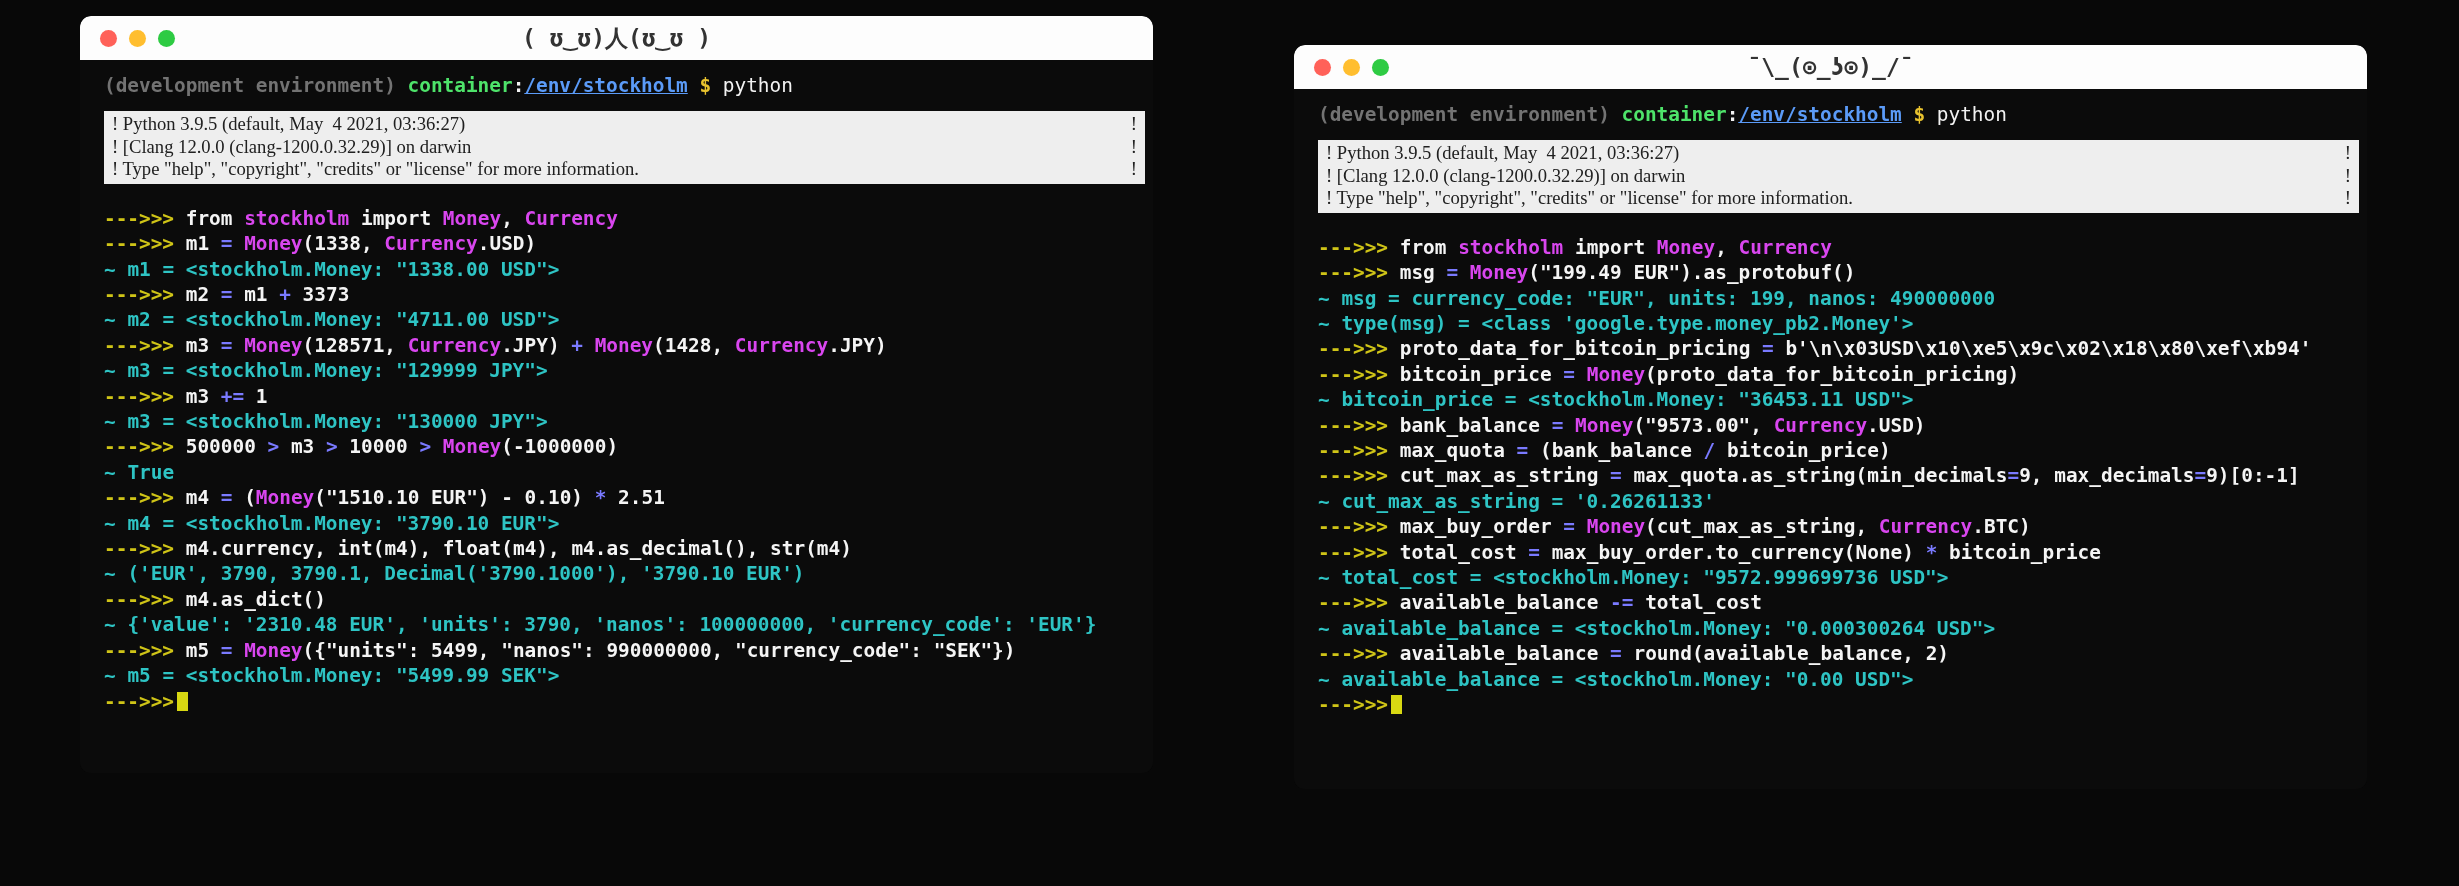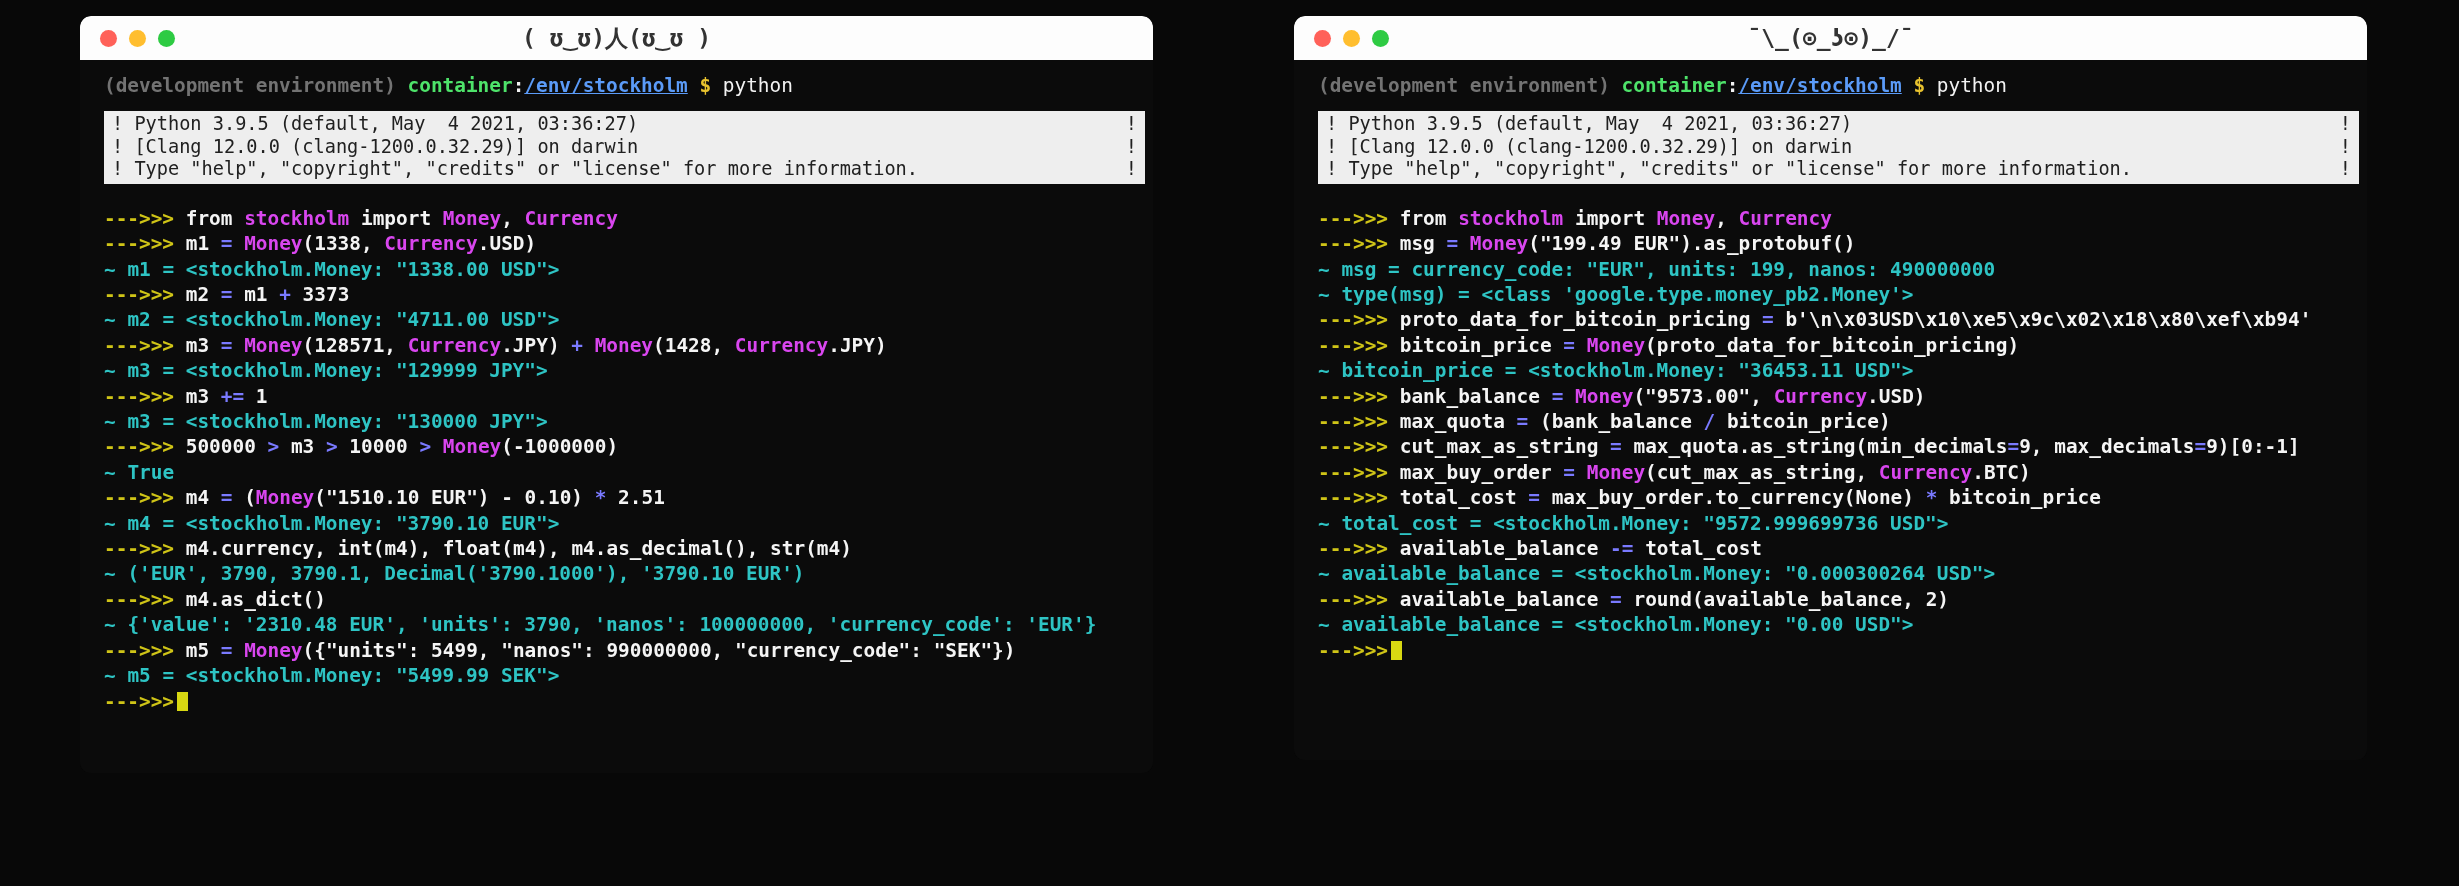--- a/index.html
+++ b/index.html
@@ -20,21 +20,21 @@
     position: absolute;
     top: 16px;
     width: 1073px;
     background: #0b0b0b;
     border-radius: 11px;
     overflow: hidden;
     display: flex;
     flex-direction: column;
   }
   .term.left  { left: 80px; height: 757px; }
-  .term.right { left: 1294px; height: 744px; }
+  .term.right { left: 1294px; height: 744px; margin-top: 29px; }
 
   .titlebar {
     height: 44px;
     background: #fdfdfd;
     border-radius: 11px 11px 0 0;
     display: flex;
     align-items: center;
     position: relative;
     flex: 0 0 44px;
   }
@@ -88,20 +88,21 @@
   .c-cmd    { color: #f2f2f2; font-weight: normal; }
   .c-colon  { color: #f2f2f2; }
 
   .banner {
     background: #eeeeee;
     color: #202020;
     padding: 2px 0 3px 0;
     margin: 0 8px 0 24px;
     font-size: 18.6px;
     line-height: 22.6px;
+    font-family: Liberation Serif, serif;
   }
   .banner .bline {
     white-space: pre;
     padding-left: 8px;
     position: relative;
   }
   .banner .bline .bang-r {
     position: absolute;
     right: 8px;
     top: 0;
@@ -191,20 +192,21 @@
           <div class="line"><span class="ps">---&gt;&gt;&gt;</span> <span class="plain">f</span><span class="plain">r</span><span class="plain">o</span><span class="plain">m</span><span class="plain"> </span><span class="kw">stockholm</span><span class="plain"> </span><span class="plain">i</span><span class="plain">m</span><span class="plain">p</span><span class="plain">o</span><span class="plain">r</span><span class="plain">t</span><span class="plain"> </span><span class="kw">Money</span><span class="plain">,</span><span class="plain"> </span><span class="kw">Currency</span></div>
           <div class="line"><span class="ps">---&gt;&gt;&gt;</span> <span class="plain">m</span><span class="plain">s</span><span class="plain">g</span><span class="plain"> </span><span class="op">=</span><span class="plain"> </span><span class="kw">Money</span><span class="plain">(</span><span class="plain">"</span><span class="plain">1</span><span class="plain">9</span><span class="plain">9</span><span class="plain">.</span><span class="plain">4</span><span class="plain">9</span><span class="plain"> </span><span class="plain">E</span><span class="plain">U</span><span class="plain">R</span><span class="plain">"</span><span class="plain">)</span><span class="plain">.</span><span class="plain">a</span><span class="plain">s</span><span class="plain">_</span><span class="plain">p</span><span class="plain">r</span><span class="plain">o</span><span class="plain">t</span><span class="plain">o</span><span class="plain">b</span><span class="plain">u</span><span class="plain">f</span><span class="plain">(</span><span class="plain">)</span></div>
           <div class="line"><span class="out">~</span> <span class="out">msg = currency_code: "EUR", units: 199, nanos: 490000000</span></div>
           <div class="line"><span class="out">~</span> <span class="out">type(msg) = &lt;class 'google.type.money_pb2.Money'&gt;</span></div>
           <div class="line"><span class="ps">---&gt;&gt;&gt;</span> <span class="plain">p</span><span class="plain">r</span><span class="plain">o</span><span class="plain">t</span><span class="plain">o</span><span class="plain">_</span><span class="plain">d</span><span class="plain">a</span><span class="plain">t</span><span class="plain">a</span><span class="plain">_</span><span class="plain">f</span><span class="plain">o</span><span class="plain">r</span><span class="plain">_</span><span class="plain">b</span><span class="plain">i</span><span class="plain">t</span><span class="plain">c</span><span class="plain">o</span><span class="plain">i</span><span class="plain">n</span><span class="plain">_</span><span class="plain">p</span><span class="plain">r</span><span class="plain">i</span><span class="plain">c</span><span class="plain">i</span><span class="plain">n</span><span class="plain">g</span><span class="plain"> </span><span class="op">=</span><span class="plain"> </span><span class="plain">b</span><span class="plain">'</span><span class="plain">\</span><span class="plain">n</span><span class="plain">\</span><span class="plain">x</span><span class="plain">0</span><span class="plain">3</span><span class="plain">U</span><span class="plain">S</span><span class="plain">D</span><span class="plain">\</span><span class="plain">x</span><span class="plain">1</span><span class="plain">0</span><span class="plain">\</span><span class="plain">x</span><span class="plain">e</span><span class="plain">5</span><span class="plain">\</span><span class="plain">x</span><span class="plain">9</span><span class="plain">c</span><span class="plain">\</span><span class="plain">x</span><span class="plain">0</span><span class="plain">2</span><span class="plain">\</span><span class="plain">x</span><span class="plain">1</span><span class="plain">8</span><span class="plain">\</span><span class="plain">x</span><span class="plain">8</span><span class="plain">0</span><span class="plain">\</span><span class="plain">x</span><span class="plain">e</span><span class="plain">f</span><span class="plain">\</span><span class="plain">x</span><span class="plain">b</span><span class="plain">9</span><span class="plain">4</span><span class="plain">'</span></div>
           <div class="line"><span class="ps">---&gt;&gt;&gt;</span> <span class="plain">b</span><span class="plain">i</span><span class="plain">t</span><span class="plain">c</span><span class="plain">o</span><span class="plain">i</span><span class="plain">n</span><span class="plain">_</span><span class="plain">p</span><span class="plain">r</span><span class="plain">i</span><span class="plain">c</span><span class="plain">e</span><span class="plain"> </span><span class="op">=</span><span class="plain"> </span><span class="kw">Money</span><span class="plain">(</span><span class="plain">p</span><span class="plain">r</span><span class="plain">o</span><span class="plain">t</span><span class="plain">o</span><span class="plain">_</span><span class="plain">d</span><span class="plain">a</span><span class="plain">t</span><span class="plain">a</span><span class="plain">_</span><span class="plain">f</span><span class="plain">o</span><span class="plain">r</span><span class="plain">_</span><span class="plain">b</span><span class="plain">i</span><span class="plain">t</span><span class="plain">c</span><span class="plain">o</span><span class="plain">i</span><span class="plain">n</span><span class="plain">_</span><span class="plain">p</span><span class="plain">r</span><span class="plain">i</span><span class="plain">c</span><span class="plain">i</span><span class="plain">n</span><span class="plain">g</span><span class="plain">)</span></div>
           <div class="line"><span class="out">~</span> <span class="out">bitcoin_price = &lt;stockholm.Money: "36453.11 USD"&gt;</span></div>
           <div class="line"><span class="ps">---&gt;&gt;&gt;</span> <span class="plain">b</span><span class="plain">a</span><span class="plain">n</span><span class="plain">k</span><span class="plain">_</span><span class="plain">b</span><span class="plain">a</span><span class="plain">l</span><span class="plain">a</span><span class="plain">n</span><span class="plain">c</span><span class="plain">e</span><span class="plain"> </span><span class="op">=</span><span class="plain"> </span><span class="kw">Money</span><span class="plain">(</span><span class="plain">"</span><span class="plain">9</span><span class="plain">5</span><span class="plain">7</span><span class="plain">3</span><span class="plain">.</span><span class="plain">0</span><span class="plain">0</span><span class="plain">"</span><span class="plain">,</span><span class="plain"> </span><span class="kw">Currency</span><span class="plain">.</span><span class="plain">U</span><span class="plain">S</span><span class="plain">D</span><span class="plain">)</span></div>
           <div class="line"><span class="ps">---&gt;&gt;&gt;</span> <span class="plain">m</span><span class="plain">a</span><span class="plain">x</span><span class="plain">_</span><span class="plain">q</span><span class="plain">u</span><span class="plain">o</span><span class="plain">t</span><span class="plain">a</span><span class="plain"> </span><span class="op">=</span><span class="plain"> </span><span class="plain">(</span><span class="plain">b</span><span class="plain">a</span><span class="plain">n</span><span class="plain">k</span><span class="plain">_</span><span class="plain">b</span><span class="plain">a</span><span class="plain">l</span><span class="plain">a</span><span class="plain">n</span><span class="plain">c</span><span class="plain">e</span><span class="plain"> </span><span class="op">/</span><span class="plain"> </span><span class="plain">b</span><span class="plain">i</span><span class="plain">t</span><span class="plain">c</span><span class="plain">o</span><span class="plain">i</span><span class="plain">n</span><span class="plain">_</span><span class="plain">p</span><span class="plain">r</span><span class="plain">i</span><span class="plain">c</span><span class="plain">e</span><span class="plain">)</span></div>
           <div class="line"><span class="ps">---&gt;&gt;&gt;</span> <span class="plain">c</span><span class="plain">u</span><span class="plain">t</span><span class="plain">_</span><span class="plain">m</span><span class="plain">a</span><span class="plain">x</span><span class="plain">_</span><span class="plain">a</span><span class="plain">s</span><span class="plain">_</span><span class="plain">s</span><span class="plain">t</span><span class="plain">r</span><span class="plain">i</span><span class="plain">n</span><span class="plain">g</span><span class="plain"> </span><span class="op">=</span><span class="plain"> </span><span class="plain">m</span><span class="plain">a</span><span class="plain">x</span><span class="plain">_</span><span class="plain">q</span><span class="plain">u</span><span class="plain">o</span><span class="plain">t</span><span class="plain">a</span><span class="plain">.</span><span class="plain">a</span><span class="plain">s</span><span class="plain">_</span><span class="plain">s</span><span class="plain">t</span><span class="plain">r</span><span class="plain">i</span><span class="plain">n</span><span class="plain">g</span><span class="plain">(</span><span class="plain">m</span><span class="plain">i</span><span class="plain">n</span><span class="plain">_</span><span class="plain">d</span><span class="plain">e</span><span class="plain">c</span><span class="plain">i</span><span class="plain">m</span><span class="plain">a</span><span class="plain">l</span><span class="plain">s</span><span class="op">=</span><span class="plain">9</span><span class="plain">,</span><span class="plain"> </span><span class="plain">m</span><span class="plain">a</span><span class="plain">x</span><span class="plain">_</span><span class="plain">d</span><span class="plain">e</span><span class="plain">c</span><span class="plain">i</span><span class="plain">m</span><span class="plain">a</span><span class="plain">l</span><span class="plain">s</span><span class="op">=</span><span class="plain">9</span><span class="plain">)</span><span class="plain">[</span><span class="plain">0</span><span class="plain">:</span><span class="plain">-</span><span class="plain">1</span><span class="plain">]</span></div>
+          <div class="line"><span class="out">~</span> <span class="out">cut_max_as_string = '0.26261133'</span></div>
           <div class="line"><span class="ps">---&gt;&gt;&gt;</span> <span class="plain">m</span><span class="plain">a</span><span class="plain">x</span><span class="plain">_</span><span class="plain">b</span><span class="plain">u</span><span class="plain">y</span><span class="plain">_</span><span class="plain">o</span><span class="plain">r</span><span class="plain">d</span><span class="plain">e</span><span class="plain">r</span><span class="plain"> </span><span class="op">=</span><span class="plain"> </span><span class="kw">Money</span><span class="plain">(</span><span class="plain">c</span><span class="plain">u</span><span class="plain">t</span><span class="plain">_</span><span class="plain">m</span><span class="plain">a</span><span class="plain">x</span><span class="plain">_</span><span class="plain">a</span><span class="plain">s</span><span class="plain">_</span><span class="plain">s</span><span class="plain">t</span><span class="plain">r</span><span class="plain">i</span><span class="plain">n</span><span class="plain">g</span><span class="plain">,</span><span class="plain"> </span><span class="kw">Currency</span><span class="plain">.</span><span class="plain">B</span><span class="plain">T</span><span class="plain">C</span><span class="plain">)</span></div>
           <div class="line"><span class="ps">---&gt;&gt;&gt;</span> <span class="plain">t</span><span class="plain">o</span><span class="plain">t</span><span class="plain">a</span><span class="plain">l</span><span class="plain">_</span><span class="plain">c</span><span class="plain">o</span><span class="plain">s</span><span class="plain">t</span><span class="plain"> </span><span class="op">=</span><span class="plain"> </span><span class="plain">m</span><span class="plain">a</span><span class="plain">x</span><span class="plain">_</span><span class="plain">b</span><span class="plain">u</span><span class="plain">y</span><span class="plain">_</span><span class="plain">o</span><span class="plain">r</span><span class="plain">d</span><span class="plain">e</span><span class="plain">r</span><span class="plain">.</span><span class="plain">t</span><span class="plain">o</span><span class="plain">_</span><span class="plain">c</span><span class="plain">u</span><span class="plain">r</span><span class="plain">r</span><span class="plain">e</span><span class="plain">n</span><span class="plain">c</span><span class="plain">y</span><span class="plain">(</span><span class="plain">N</span><span class="plain">o</span><span class="plain">n</span><span class="plain">e</span><span class="plain">)</span><span class="plain"> </span><span class="op">*</span><span class="plain"> </span><span class="plain">b</span><span class="plain">i</span><span class="plain">t</span><span class="plain">c</span><span class="plain">o</span><span class="plain">i</span><span class="plain">n</span><span class="plain">_</span><span class="plain">p</span><span class="plain">r</span><span class="plain">i</span><span class="plain">c</span><span class="plain">e</span></div>
           <div class="line"><span class="out">~</span> <span class="out">total_cost = &lt;stockholm.Money: "9572.999699736 USD"&gt;</span></div>
           <div class="line"><span class="ps">---&gt;&gt;&gt;</span> <span class="plain">a</span><span class="plain">v</span><span class="plain">a</span><span class="plain">i</span><span class="plain">l</span><span class="plain">a</span><span class="plain">b</span><span class="plain">l</span><span class="plain">e</span><span class="plain">_</span><span class="plain">b</span><span class="plain">a</span><span class="plain">l</span><span class="plain">a</span><span class="plain">n</span><span class="plain">c</span><span class="plain">e</span><span class="plain"> </span><span class="op">-=</span><span class="plain"> </span><span class="plain">t</span><span class="plain">o</span><span class="plain">t</span><span class="plain">a</span><span class="plain">l</span><span class="plain">_</span><span class="plain">c</span><span class="plain">o</span><span class="plain">s</span><span class="plain">t</span></div>
           <div class="line"><span class="out">~</span> <span class="out">available_balance = &lt;stockholm.Money: "0.000300264 USD"&gt;</span></div>
           <div class="line"><span class="ps">---&gt;&gt;&gt;</span> <span class="plain">a</span><span class="plain">v</span><span class="plain">a</span><span class="plain">i</span><span class="plain">l</span><span class="plain">a</span><span class="plain">b</span><span class="plain">l</span><span class="plain">e</span><span class="plain">_</span><span class="plain">b</span><span class="plain">a</span><span class="plain">l</span><span class="plain">a</span><span class="plain">n</span><span class="plain">c</span><span class="plain">e</span><span class="plain"> </span><span class="op">=</span><span class="plain"> </span><span class="plain">r</span><span class="plain">o</span><span class="plain">u</span><span class="plain">n</span><span class="plain">d</span><span class="plain">(</span><span class="plain">a</span><span class="plain">v</span><span class="plain">a</span><span class="plain">i</span><span class="plain">l</span><span class="plain">a</span><span class="plain">b</span><span class="plain">l</span><span class="plain">e</span><span class="plain">_</span><span class="plain">b</span><span class="plain">a</span><span class="plain">l</span><span class="plain">a</span><span class="plain">n</span><span class="plain">c</span><span class="plain">e</span><span class="plain">,</span><span class="plain"> </span><span class="plain">2</span><span class="plain">)</span></div>
           <div class="line"><span class="out">~</span> <span class="out">available_balance = &lt;stockholm.Money: "0.00 USD"&gt;</span></div>
           <div class="line"><span class="ps">---&gt;&gt;&gt;</span><span class="cursor"></span></div>
         </div>
     </div>

